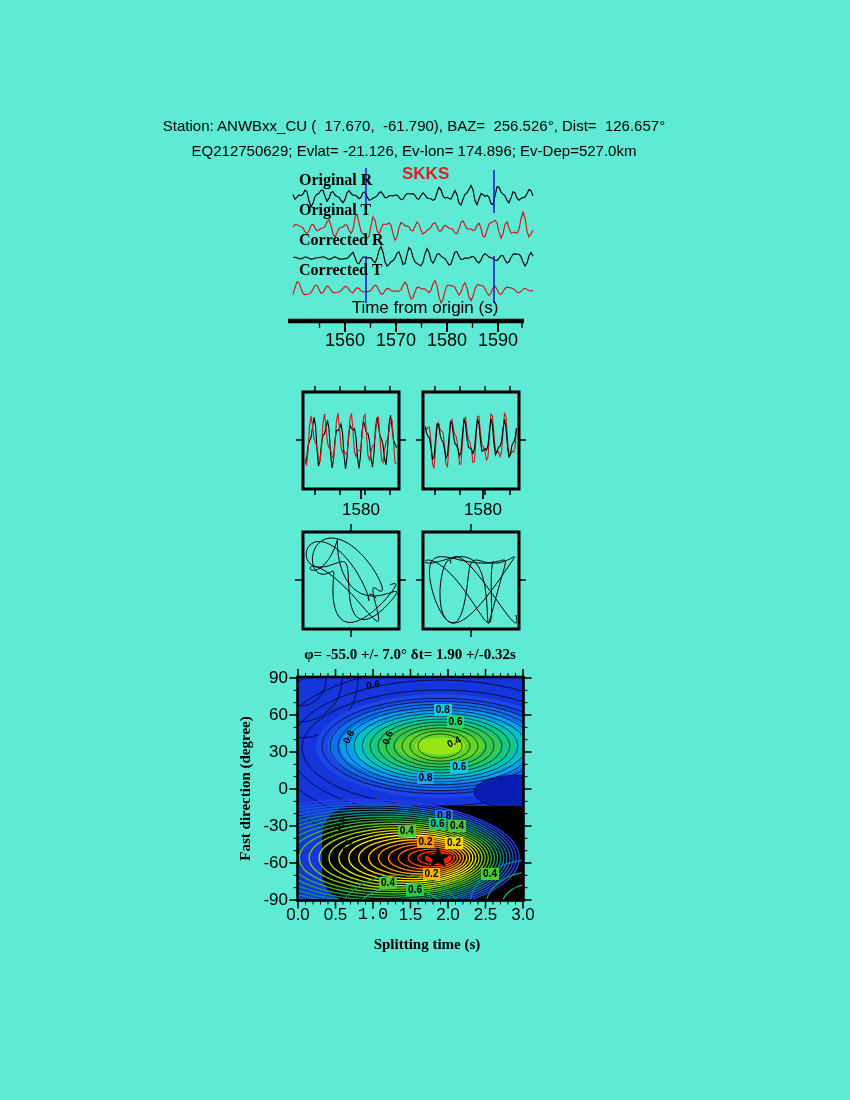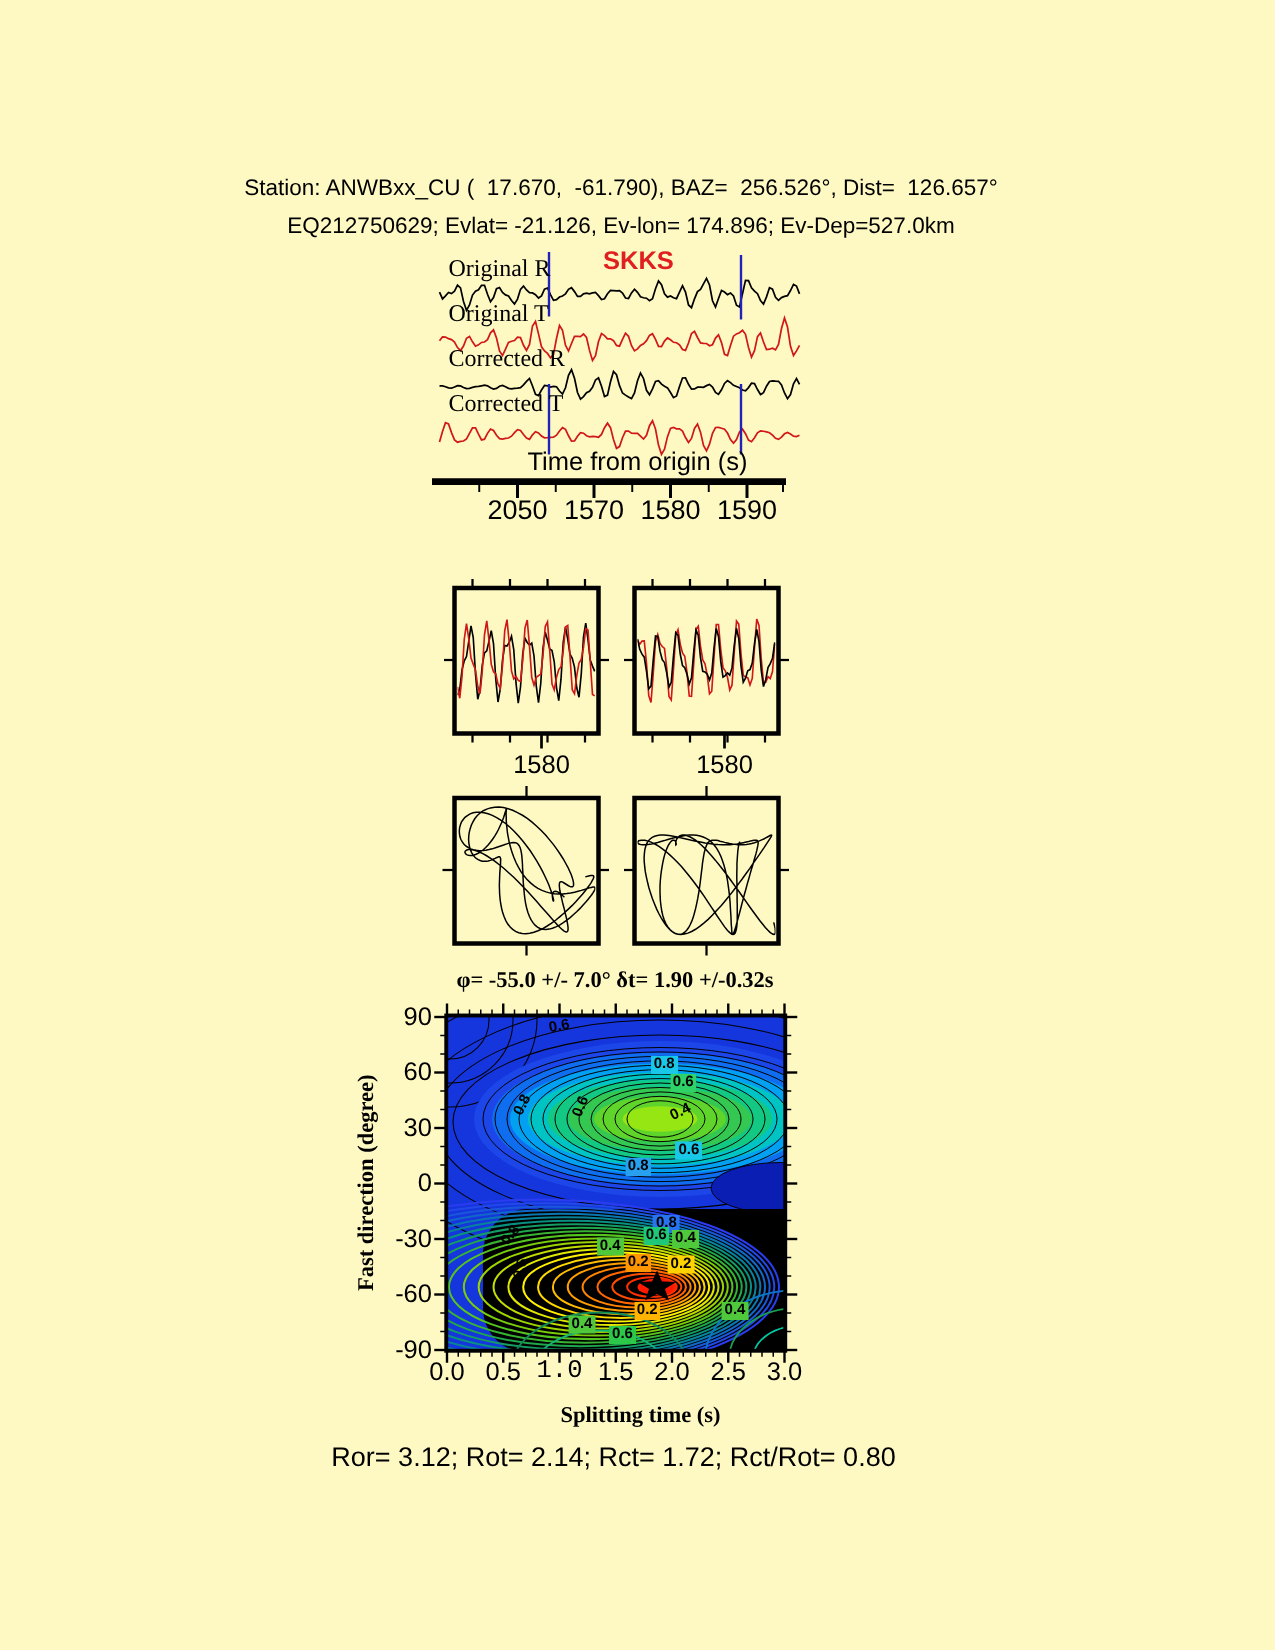--- a/index.html
+++ b/index.html
@@ -1,21 +1,21 @@
 <!DOCTYPE html>
 <html><head>
 <meta charset="utf-8">
 <style>
   html,body{margin:0;padding:0;background:#888;}
-  #page{position:relative;width:850px;height:1100px;background:#fef9c3;overflow:hidden;
+  #page{position:relative;width:850px;height:1100px;background:#5eead4;overflow:hidden;
         font-family:"Liberation Sans",sans-serif;color:#000;}
   #fig{position:absolute;left:0;top:0;}
   .hdr{position:absolute;left:0;width:828px;text-align:center;font-size:15px;white-space:pre;}
   .serifb{font-family:"Liberation Serif",serif;font-weight:bold;}
-  .tracelab{position:absolute;font-family:"Liberation Serif",serif;font-weight:normal;font-size:16px;}
+  .tracelab{position:absolute;font-family:"Liberation Serif",serif;font-weight:bold;font-size:16px;}
   .phase{position:absolute;font-size:17px;font-weight:bold;color:#e02020;}
   .ticktext{position:absolute;font-size:18px;transform:translateX(-50%);}
   .ticktext2{position:absolute;font-size:17px;transform:translateX(-50%);}
   .ytick{position:absolute;left:242px;width:46px;text-align:right;font-size:17px;line-height:17px;}
   .axlabel{position:absolute;font-size:17px;transform:translateX(-50%);}
   .ctitle{position:absolute;font-size:15px;transform:translateX(-50%);}
   .ylabelrot{position:absolute;left:134px;top:780px;width:222px;text-align:center;
              transform:rotate(-90deg);font-size:15px;}
   .footer{position:absolute;font-size:18px;transform:translateX(-50%);}
   .cl{position:absolute;font-weight:bold;font-size:10px;line-height:12px;color:#000;
@@ -302,21 +302,21 @@
       </g>
   </svg>
 
   <div class="tracelab" style="left:299px;top:171px;">Original R</div>
   <div class="tracelab" style="left:299px;top:201px;">Original T</div>
   <div class="tracelab" style="left:299px;top:231px;">Corrected R</div>
   <div class="tracelab" style="left:299px;top:261px;">Corrected T</div>
   <div class="phase" style="left:402px;top:164px;">SKKS</div>
 
   <div class="axlabel" style="left:425px;top:298px;">Time from origin (s)</div>
-  <span class="ticktext" style="left:345px;top:330px;">2050</span>
+  <span class="ticktext" style="left:345px;top:330px;">1560</span>
   <span class="ticktext" style="left:396px;top:330px;">1570</span>
   <span class="ticktext" style="left:447px;top:330px;">1580</span>
   <span class="ticktext" style="left:498px;top:330px;">1590</span>
 
   <span class="ticktext2" style="left:361px;top:500px;">1580</span>
   <span class="ticktext2" style="left:483px;top:500px;">1580</span>
 
   <div class="ctitle serifb" style="left:410px;top:646px;">φ= -55.0 +/- 7.0° δt= 1.90 +/-0.32s</div>
   <div class="ylabelrot serifb">Fast direction (degree)</div>
 
@@ -330,21 +330,20 @@
 
   <span class="ticktext2" style="left:298px;top:905px;">0.0</span>
   <span class="ticktext2" style="left:335.5px;top:905px;">0.5</span>
   <span class="ticktext2" style="left:373px;top:905px;font-family:Liberation Mono, monospace;">1.0</span>
   <span class="ticktext2" style="left:410.5px;top:905px;">1.5</span>
   <span class="ticktext2" style="left:448px;top:905px;">2.0</span>
   <span class="ticktext2" style="left:485.5px;top:905px;">2.5</span>
   <span class="ticktext2" style="left:523px;top:905px;">3.0</span>
 
   <div class="ctitle serifb" style="left:427px;top:936px;">Splitting time (s)</div>
-  <div class="footer" style="left:409px;top:961px;">Ror= 3.12; Rot= 2.14; Rct= 1.72; Rct/Rot= 0.80</div>
 
   <div id="anno-layer">
       <div class="cl box" style="left: 442.75px; top: 710.067px; background: rgb(25, 200, 232);">0.8</div>
       <div class="cl box" style="left: 455.5px; top: 722.4px; background: rgb(46, 210, 104);">0.6</div>
       <div class="cl box" style="left: 459.25px; top: 766.8px; background: rgb(25, 200, 232);">0.6</div>
       <div class="cl box" style="left: 425.5px; top: 777.9px; background: rgb(40, 160, 240);">0.8</div>
       <div class="cl box" style="left: 444.25px; top: 816.133px; background: rgb(40, 115, 240);">0.8</div>
       <div class="cl box" style="left: 437.5px; top: 823.533px; background: rgb(30, 200, 120);">0.6</div>
       <div class="cl box" style="left: 457px; top: 826px; background: rgb(80, 200, 60);">0.4</div>
       <div class="cl box" style="left: 406.75px; top: 830.933px; background: rgb(80, 200, 60);">0.4</div>

